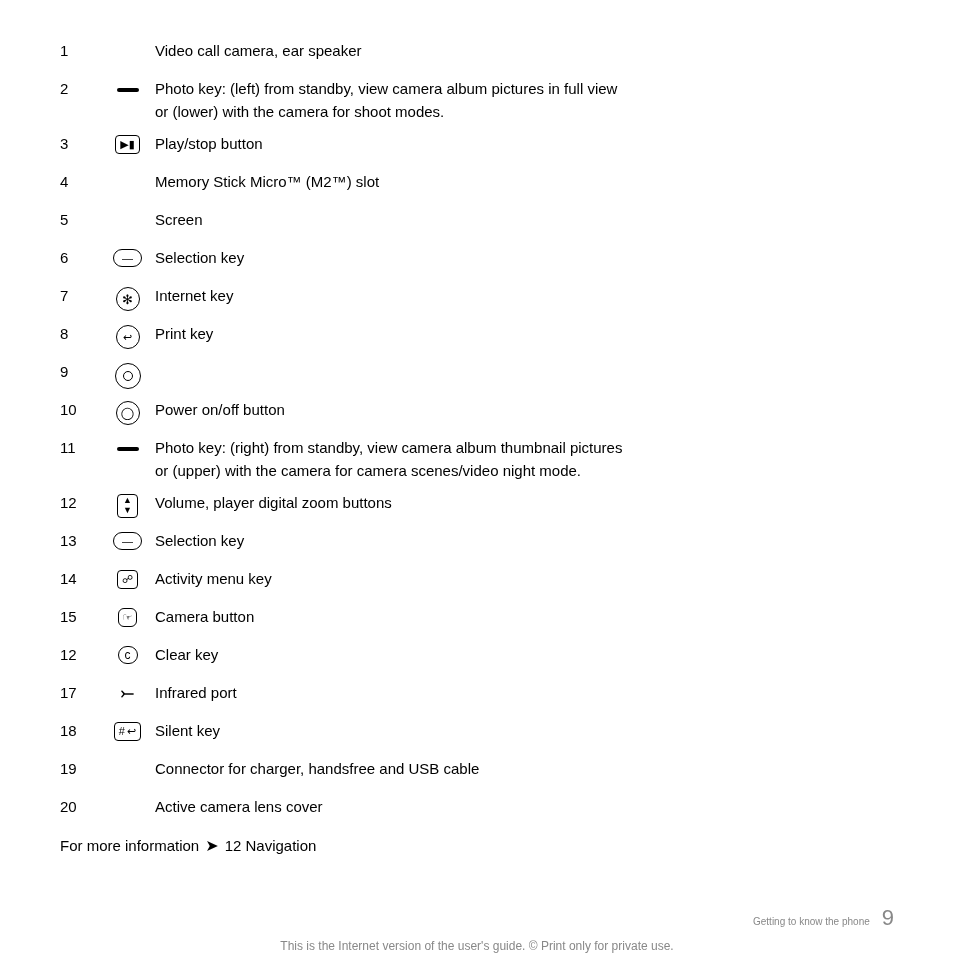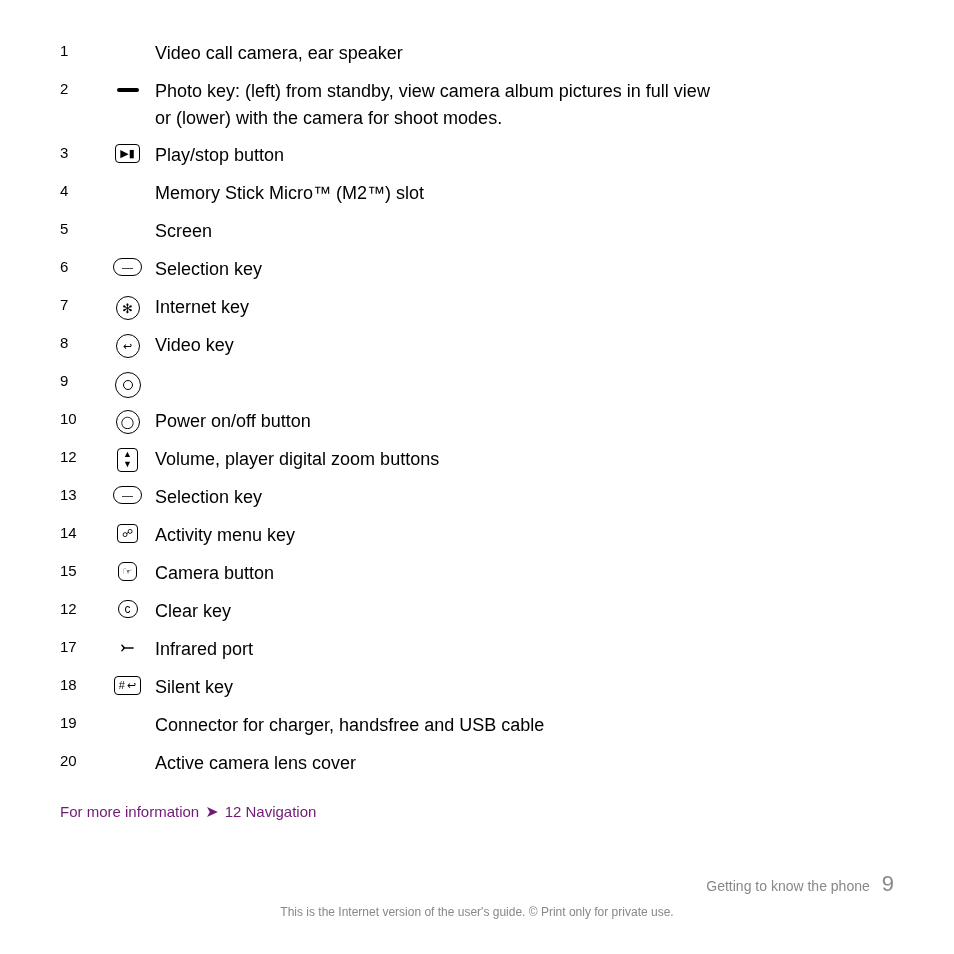--- a/index.html
+++ b/index.html
@@ -42,21 +42,21 @@
       width: 55px;
       min-width: 55px;
       display: flex;
       align-items: center;
       justify-content: center;
       padding-top: 2px;
     }
 
     .item-text {
       flex: 1;
-      font-size: 18px;
+      font-size: 15px;
       color: #000;
       line-height: 1.5;
     }
 
     .icon-circle {
       font-size: 13px;
       border: 1.5px solid #000;
       border-radius: 50%;
       width: 24px;
       height: 24px;
@@ -141,23 +141,23 @@
     .icon-silent {
       font-size: 11px;
       border: 1.5px solid #000;
       border-radius: 4px;
       padding: 2px 4px;
       display: inline-flex;
       align-items: center;
     }
 
     .footer-line {
-      margin-top: 24px;
+      margin-top: 12px;
       font-size: 15px;
-      color: #701a75;
+      color: #000000;
       display: flex;
       align-items: center;
       gap: 6px;
     }
 
     .arrow-icon {
       display: inline-block;
       font-size: 16px;
     }
 
@@ -171,21 +171,21 @@
       align-items: flex-end;
     }
 
     .page-footer-right {
       display: flex;
       align-items: baseline;
       gap: 12px;
     }
 
     .footer-section-title {
-      font-size: 14px;
+      font-size: 10px;
       color: #888;
     }
 
     .footer-page-num {
       font-size: 22px;
       color: #888;
       font-weight: normal;
     }
 
     .footer-disclaimer {
@@ -248,40 +248,47 @@
       <span class="icon-circle">✻</span>
     </span>
     <span class="item-text">Internet key</span>
   </div>
 
   <div class="item-row">
     <span class="item-number">8</span>
     <span class="item-icon">
       <span class="icon-circle" style="font-size:11px;">↩</span>
     </span>
-    <span class="item-text">Video key</span>
+    <span class="item-text">Print key</span>
   </div>
 
   <div class="item-row">
     <span class="item-number">9</span>
     <span class="item-icon">
       <span style="display:inline-block;width:26px;height:26px;border:1.5px solid #000;border-radius:50%;position:relative;">
         <span style="position:absolute;top:50%;left:50%;transform:translate(-50%,-50%);width:10px;height:10px;border:1.5px solid #000;border-radius:50%;display:block;"></span>
       </span>
     </span>
   </div>
 
   <div class="item-row">
     <span class="item-number">10</span>
     <span class="item-icon">
       <span class="icon-circle" style="font-size:12px;">◯</span>
     </span>
     <span class="item-text">Power on/off button</span>
   </div>
 
+  <div class="item-row">
+    <span class="item-number">11</span>
+    <span class="item-icon">
+      <span class="icon-dash"></span>
+    </span>
+    <span class="item-text">Photo key: (right) from standby, view camera album thumbnail pictures<br>or (upper) with the camera for camera scenes/video night mode.</span>
+  </div>
 
   <div class="item-row">
     <span class="item-number">12</span>
     <span class="item-icon">
       <span class="icon-volume">
         <span style="font-size:9px;">▲</span>
         <span style="font-size:9px;">▼</span>
       </span>
     </span>
     <span class="item-text">Volume, player digital zoom buttons</span>

